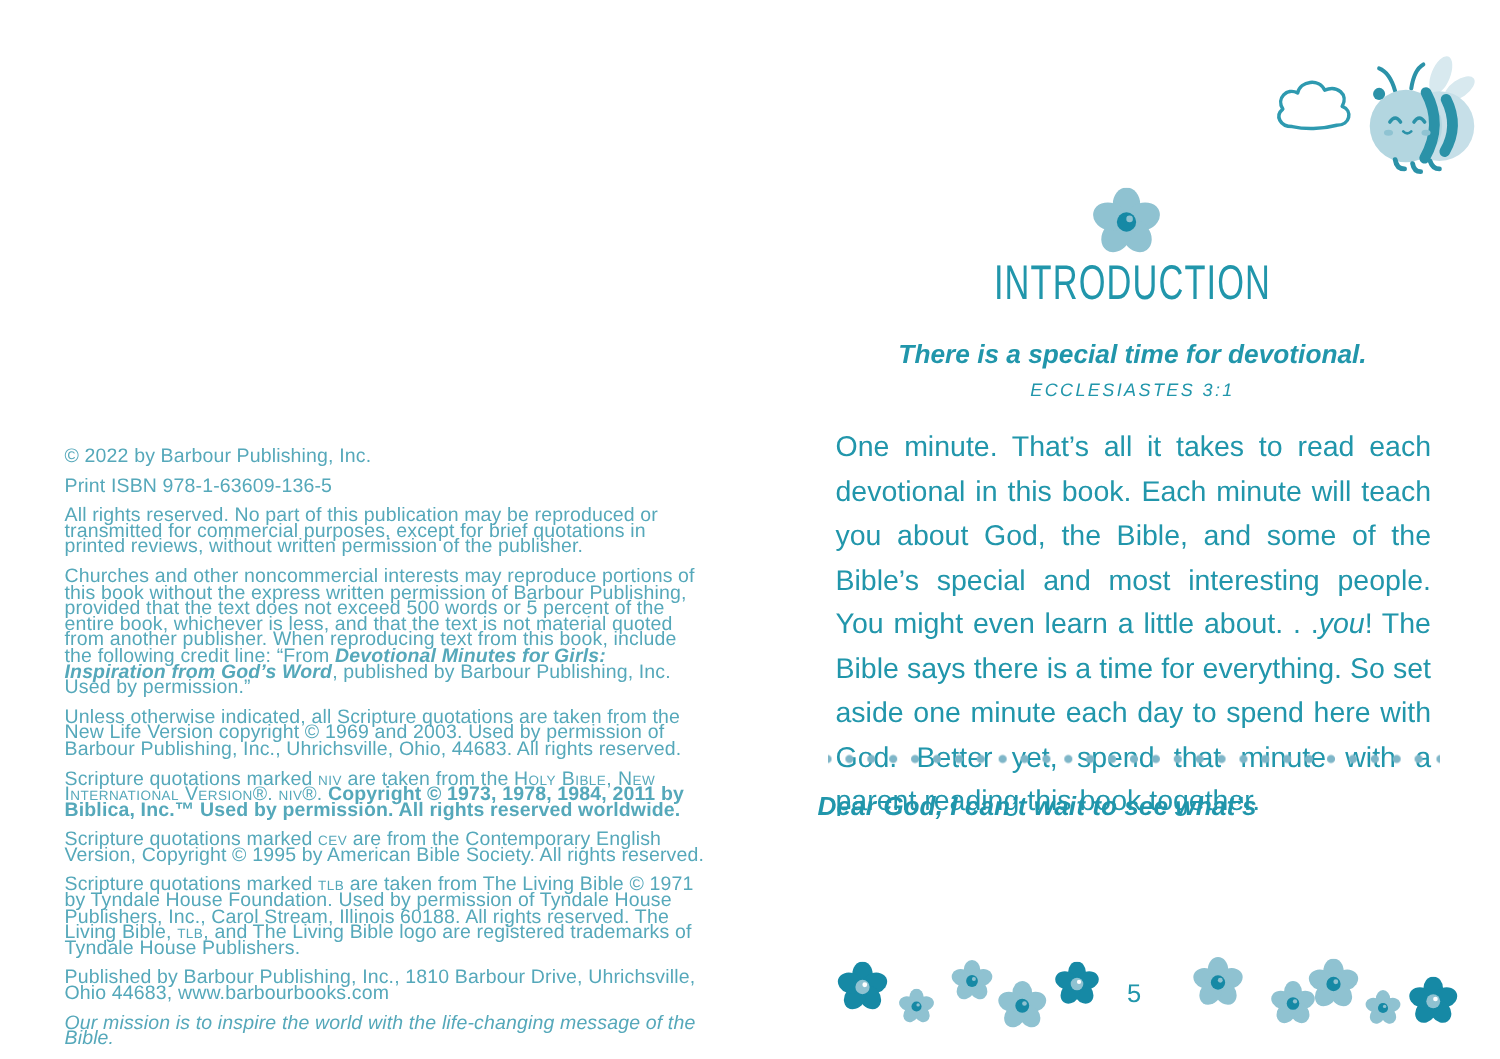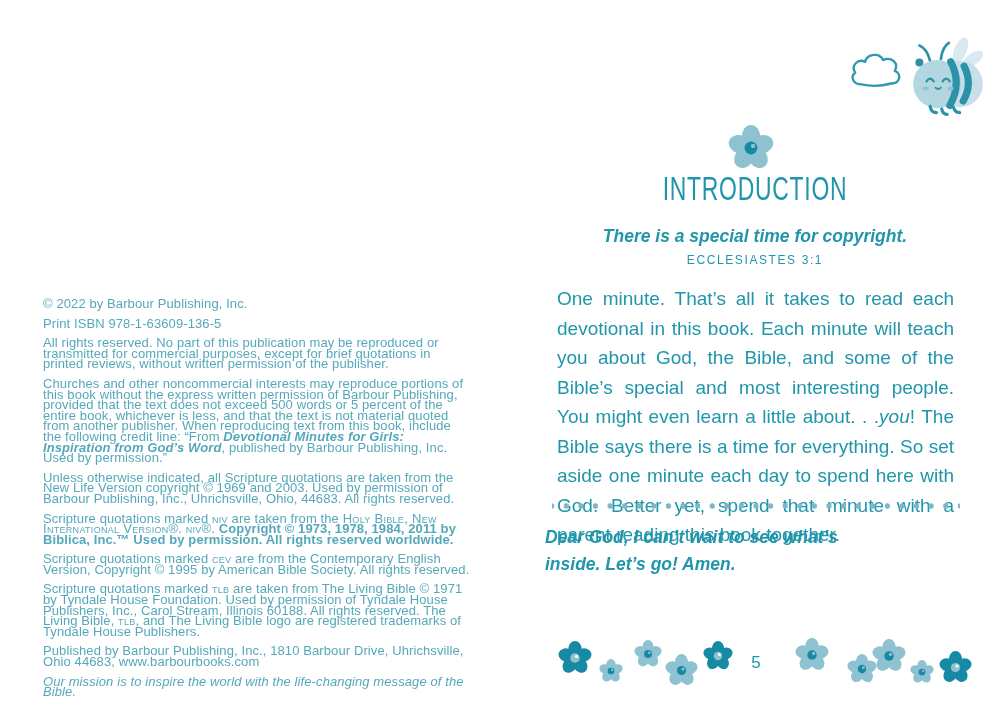--- a/index.html
+++ b/index.html
@@ -39,21 +39,21 @@
     position:absolute;left:0;top:171px;width:100%;margin:0;text-align:center;
     color:var(--teal);font-size:31px;font-weight:400;letter-spacing:1px;
     text-transform:uppercase;transform:scale(0.74,1.05);transform-origin:50% 50%;
   }
   .verse{
     position:absolute;left:0;top:226px;width:100%;margin:0;text-align:center;
     color:var(--teal);font-size:17.5px;font-style:italic;font-weight:bold;
   }
   .verse-ref{
     position:absolute;left:0;top:253px;width:100%;margin:0;text-align:center;
-    color:var(--teal);font-size:12px;letter-spacing:1.6px;
+    color:var(--teal);font-size:12px;letter-spacing:1.6px;font-style:italic;
   }
   .devotional-body{
     position:absolute;left:12px;top:284px;width:397px;margin:0;
     color:var(--teal);font-size:19px;line-height:29.5px;
     text-align:justify;
   }
   .devotional-body .i{font-style:italic;}
   .dotted-divider{
     position:absolute;left:7px;top:501px;width:408px;height:10px;
     background-image:radial-gradient(circle, var(--dot) 2.4px, rgba(255,255,255,0) 3px);
@@ -147,30 +147,29 @@
     </span>
 
     <span class="flower light top-flower">
       <svg>
           <use href="#flower-sym"></use>
         </svg>
     </span>
 
     <h1 class="page-title">Introduction</h1>
 
-    <p class="verse">There is a special time for copyright.</p>
+    <p class="verse">There is a special time for devotional.</p>
     <p class="verse-ref">ECCLESIASTES 3:1</p>
 
     <p class="devotional-body"><span>One minute. That’s all it takes to read each devotional in this book. Each minute will teach you about God, the Bible, and some of the Bible’s special and most interesting people. You might even learn a little about. . .</span><span class="i">you</span><span>! The Bible says there is a time for everything. So set aside one minute each day to spend here with God. Better yet, spend that minute with a parent reading this book together.</span></p>
 
     <div class="dotted-divider"></div>
 
     <p class="prayer">
       <span>Dear God, I can’t wait to see what’s</span><br>
-      <span>inside. Let’s go! Amen.</span>
     </p>
 
     <span class="flower dark  f1">
         <svg>
           <use href="#flower-sym"></use>
         </svg>
       </span>
     <span class="flower light f2">
         <svg>
           <use href="#flower-sym"></use>

